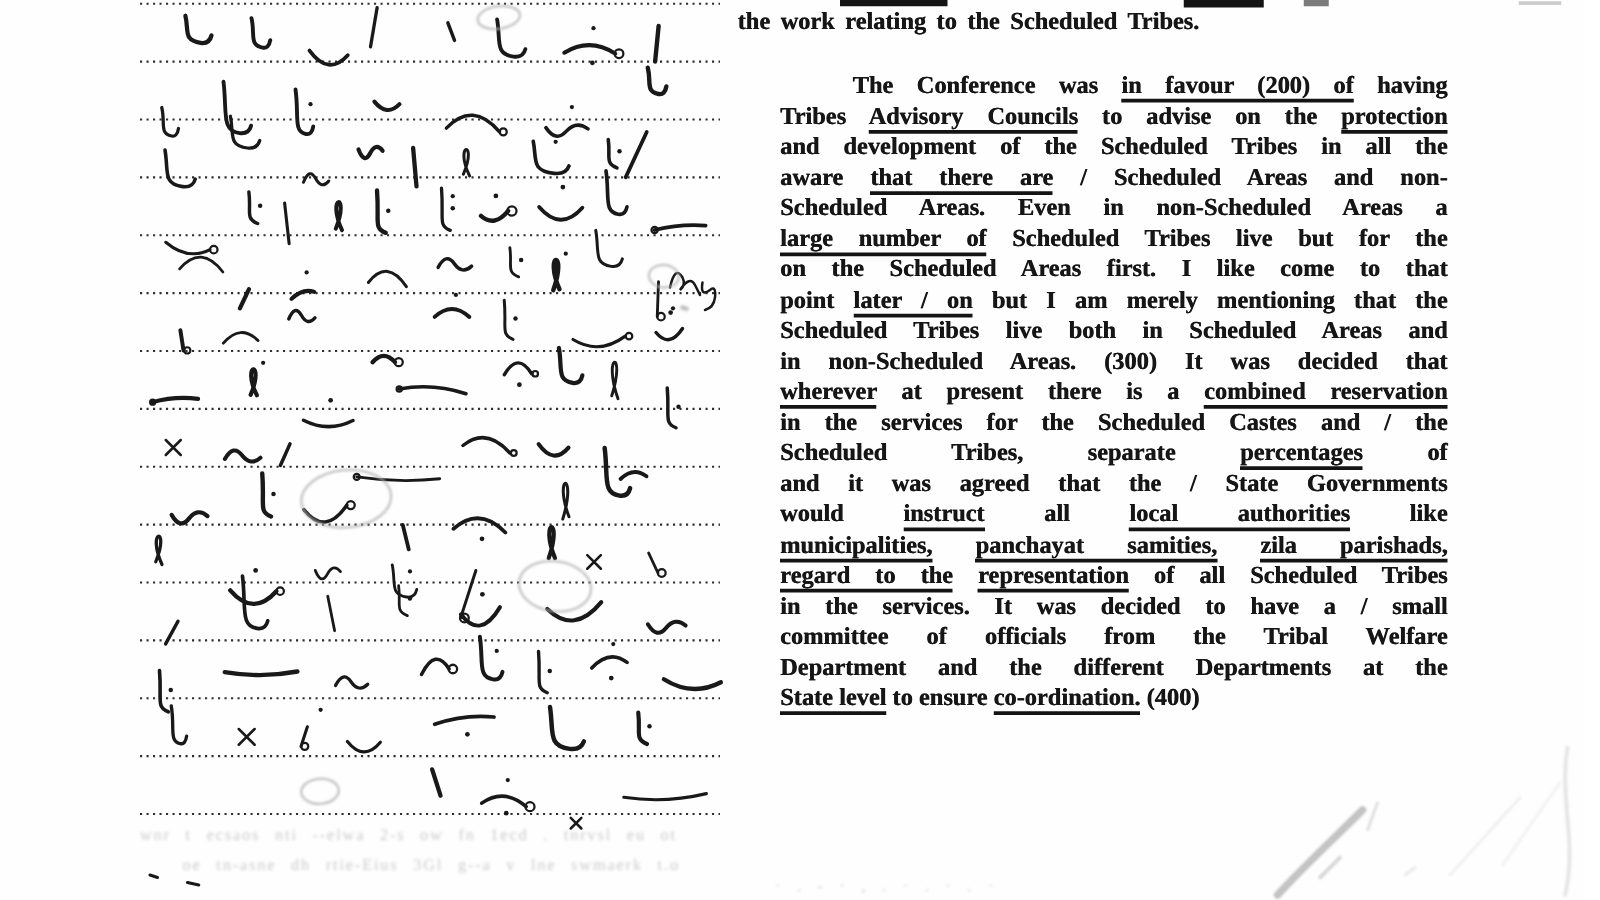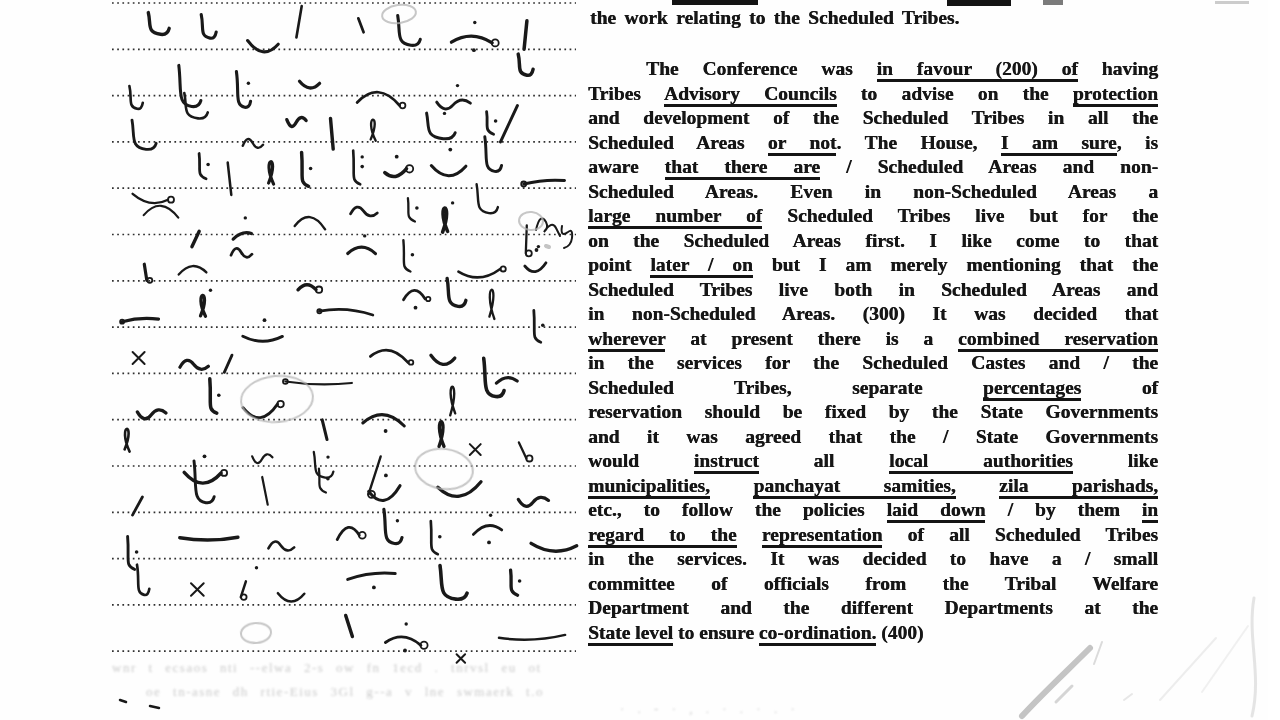--- a/index.html
+++ b/index.html
@@ -17,21 +17,21 @@
   .frag{position:absolute;z-index:3;}
   .textcol{
     position:absolute;left:588px;top:0;width:572px;z-index:2;
     color:#161616;font-weight:700;font-size:19.5px;
     text-shadow:0.4px 0 currentColor;
   }
   .topline{position:absolute;top:7px;left:2px;white-space:nowrap;word-spacing:3.5px;}
   #para{position:absolute;top:57px;left:0;width:570px;}
   .line{
     height:24.5px;line-height:24.5px;white-space:nowrap;
-    text-align:justify;text-align-last:justify;text-justify:inter-word;
+    text-align:justify;text-align-last:justify;text-justify:inter-word;margin-left:36px;
   }
   .line.ind{text-indent:58px;}
   .line.nj{text-align:right;text-align-last:left;}
   .u{border-bottom:3px solid #141414;}
 </style>
 </head>
 <body>
 
 <div class="page">
 
@@ -258,36 +258,33 @@
       <div class="frag" style="left: 1043px; top: 0px; width: 20px; height: 5px; background: rgb(90, 90, 90); opacity: 0.8;"></div>
       <div class="frag" style="left: 1215px; top: 1px; width: 34px; height: 3px; background: rgb(154, 154, 154); opacity: 0.5;"></div>
     </div>
 
   <div class="textcol">
     <div class="topline">the work relating to the Scheduled Tribes.</div>
     <div id="para">
         <div class="line ind"><span>The Conference was </span><span class="u">in favour (200) of</span><span> having</span></div>
         <div class="line"><span>Tribes </span><span class="u">Advisory Councils</span><span> to advise on the </span><span class="u">protection</span></div>
         <div class="line"><span>and development of the Scheduled Tribes in all the</span></div>
-        <div class="line"><span>Scheduled Areas </span><span class="u">or not</span><span>. The House, </span><span class="u">I am sure</span><span>, is</span></div>
         <div class="line"><span>aware </span><span class="u">that there are</span><span> / Scheduled Areas and non-</span></div>
         <div class="line"><span>Scheduled Areas. Even in non-Scheduled Areas a</span></div>
         <div class="line"><span class="u">large number of</span><span> Scheduled Tribes live but for the</span></div>
         <div class="line"><span>on the Scheduled Areas first. I like come to that</span></div>
         <div class="line"><span>point </span><span class="u">later / on</span><span> but I am merely mentioning that the</span></div>
         <div class="line"><span>Scheduled Tribes live both in Scheduled Areas and</span></div>
         <div class="line"><span>in non-Scheduled Areas. (300) It was decided that</span></div>
         <div class="line"><span class="u">wherever</span><span> at present there is a </span><span class="u">combined reservation</span></div>
         <div class="line"><span>in the services for the Scheduled Castes and / the</span></div>
         <div class="line"><span>Scheduled Tribes, separate </span><span class="u">percentages</span><span> of</span></div>
-        <div class="line"><span>reservation should be fixed by the State Governments</span></div>
         <div class="line"><span>and it was agreed that the / State Governments</span></div>
         <div class="line"><span>would </span><span class="u">instruct</span><span> all </span><span class="u">local authorities</span><span> like</span></div>
         <div class="line"><span class="u">municipalities,</span><span> </span><span class="u">panchayat samities,</span><span> </span><span class="u">zila parishads,</span></div>
-        <div class="line"><span>etc., to follow the policies </span><span class="u">laid down</span><span> / by them </span><span class="u">in</span></div>
         <div class="line"><span class="u">regard to the</span><span> </span><span class="u">representation</span><span> of all Scheduled Tribes</span></div>
         <div class="line"><span>in the services. It was decided to have a / small</span></div>
         <div class="line"><span>committee of officials from the Tribal Welfare</span></div>
         <div class="line"><span>Department and the different Departments at the</span></div>
         <div class="line nj"><span class="u">State level</span><span> to ensure </span><span class="u">co-ordination.</span><span> (400)</span></div>
       </div>
   </div>
 
 </div>
 

